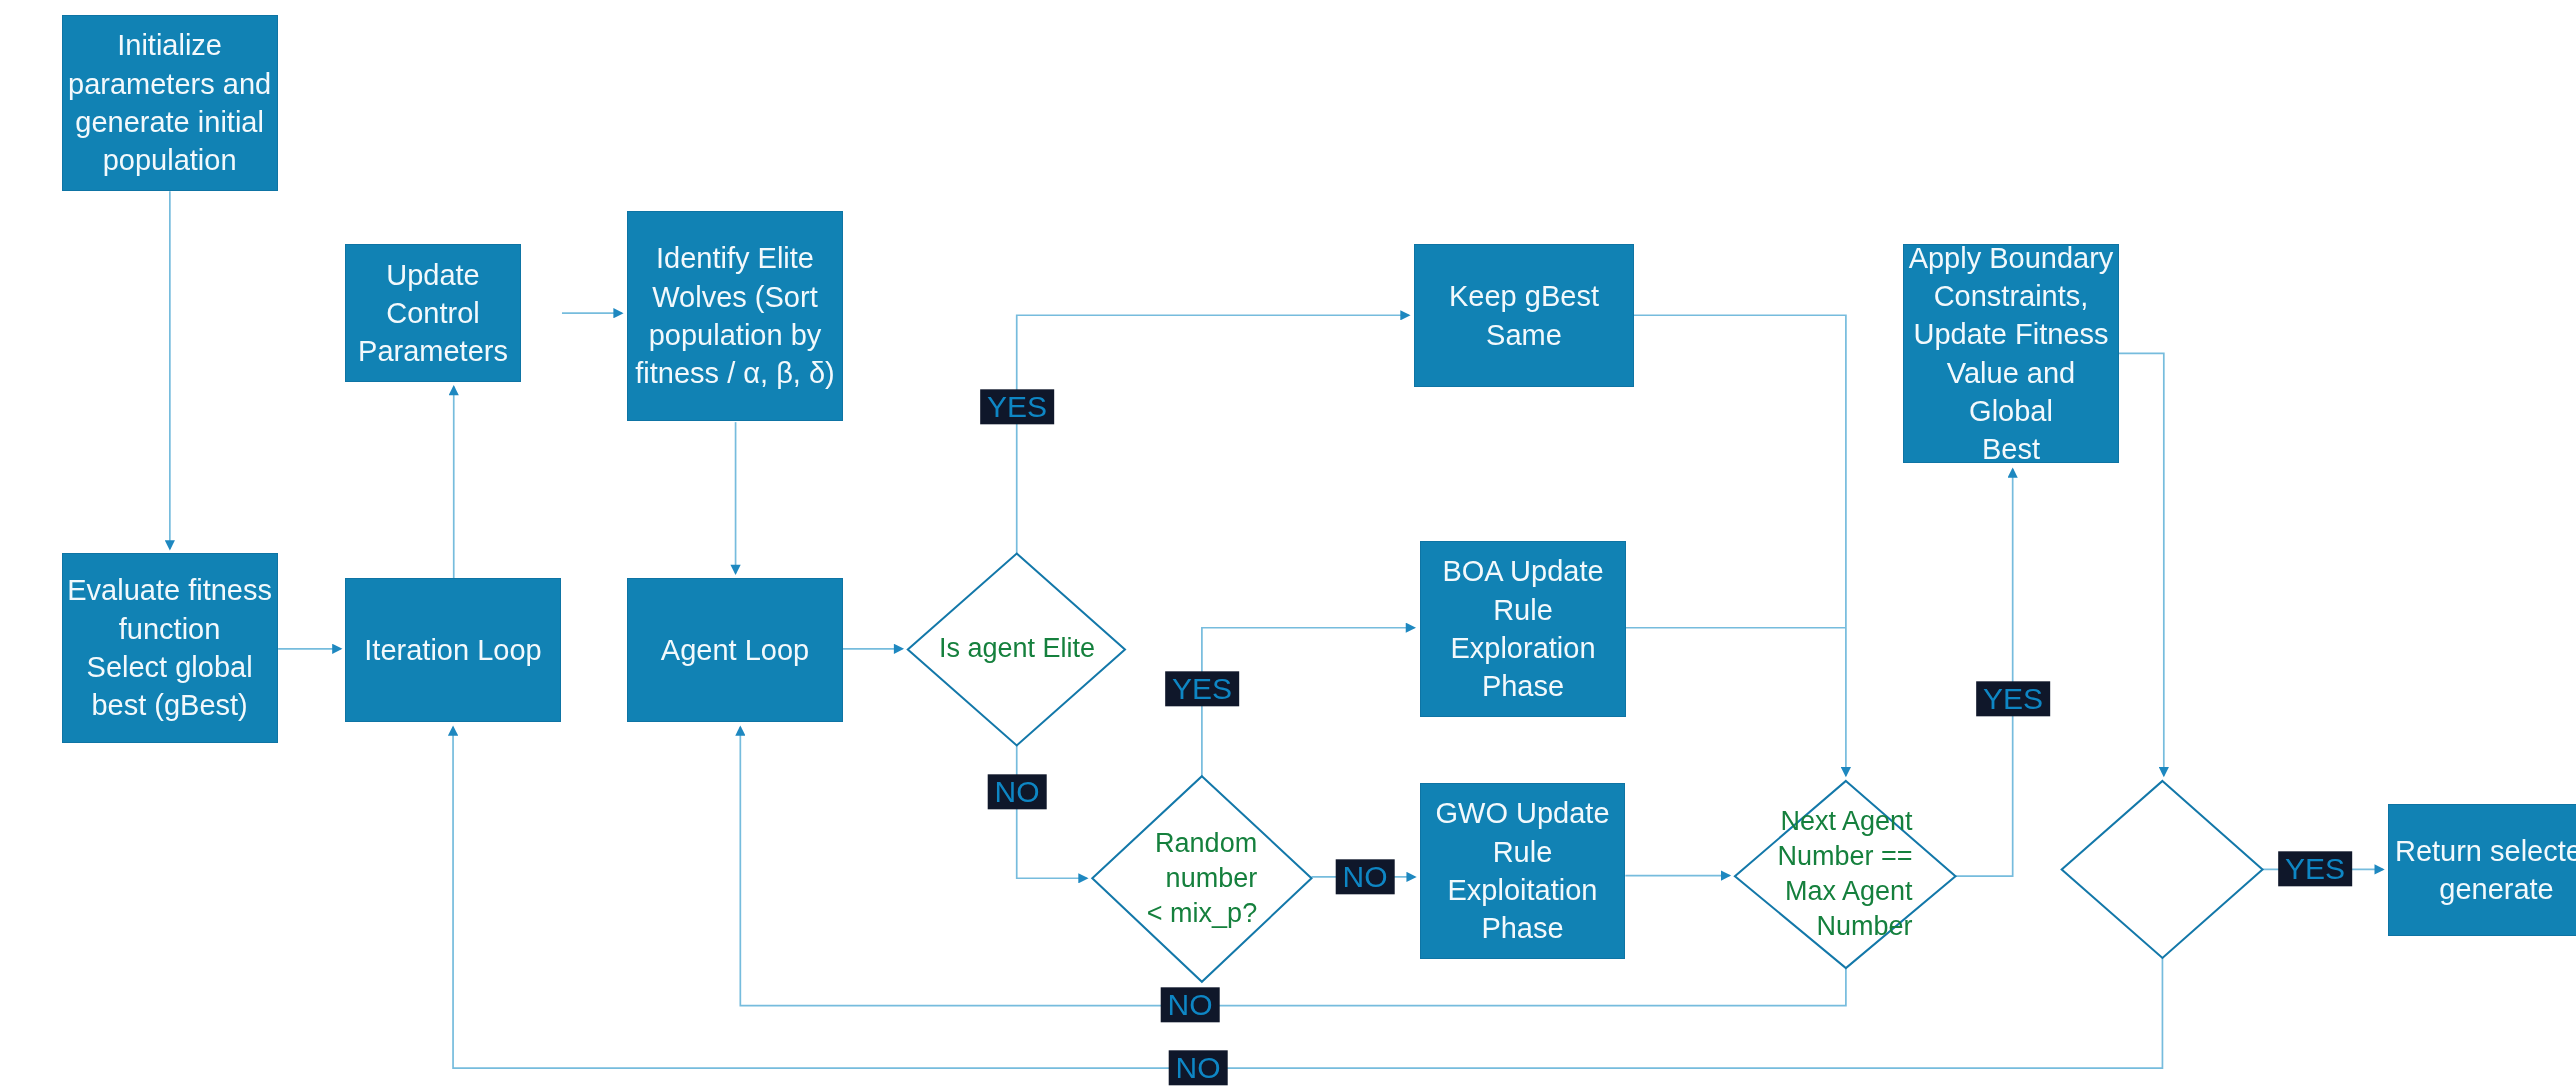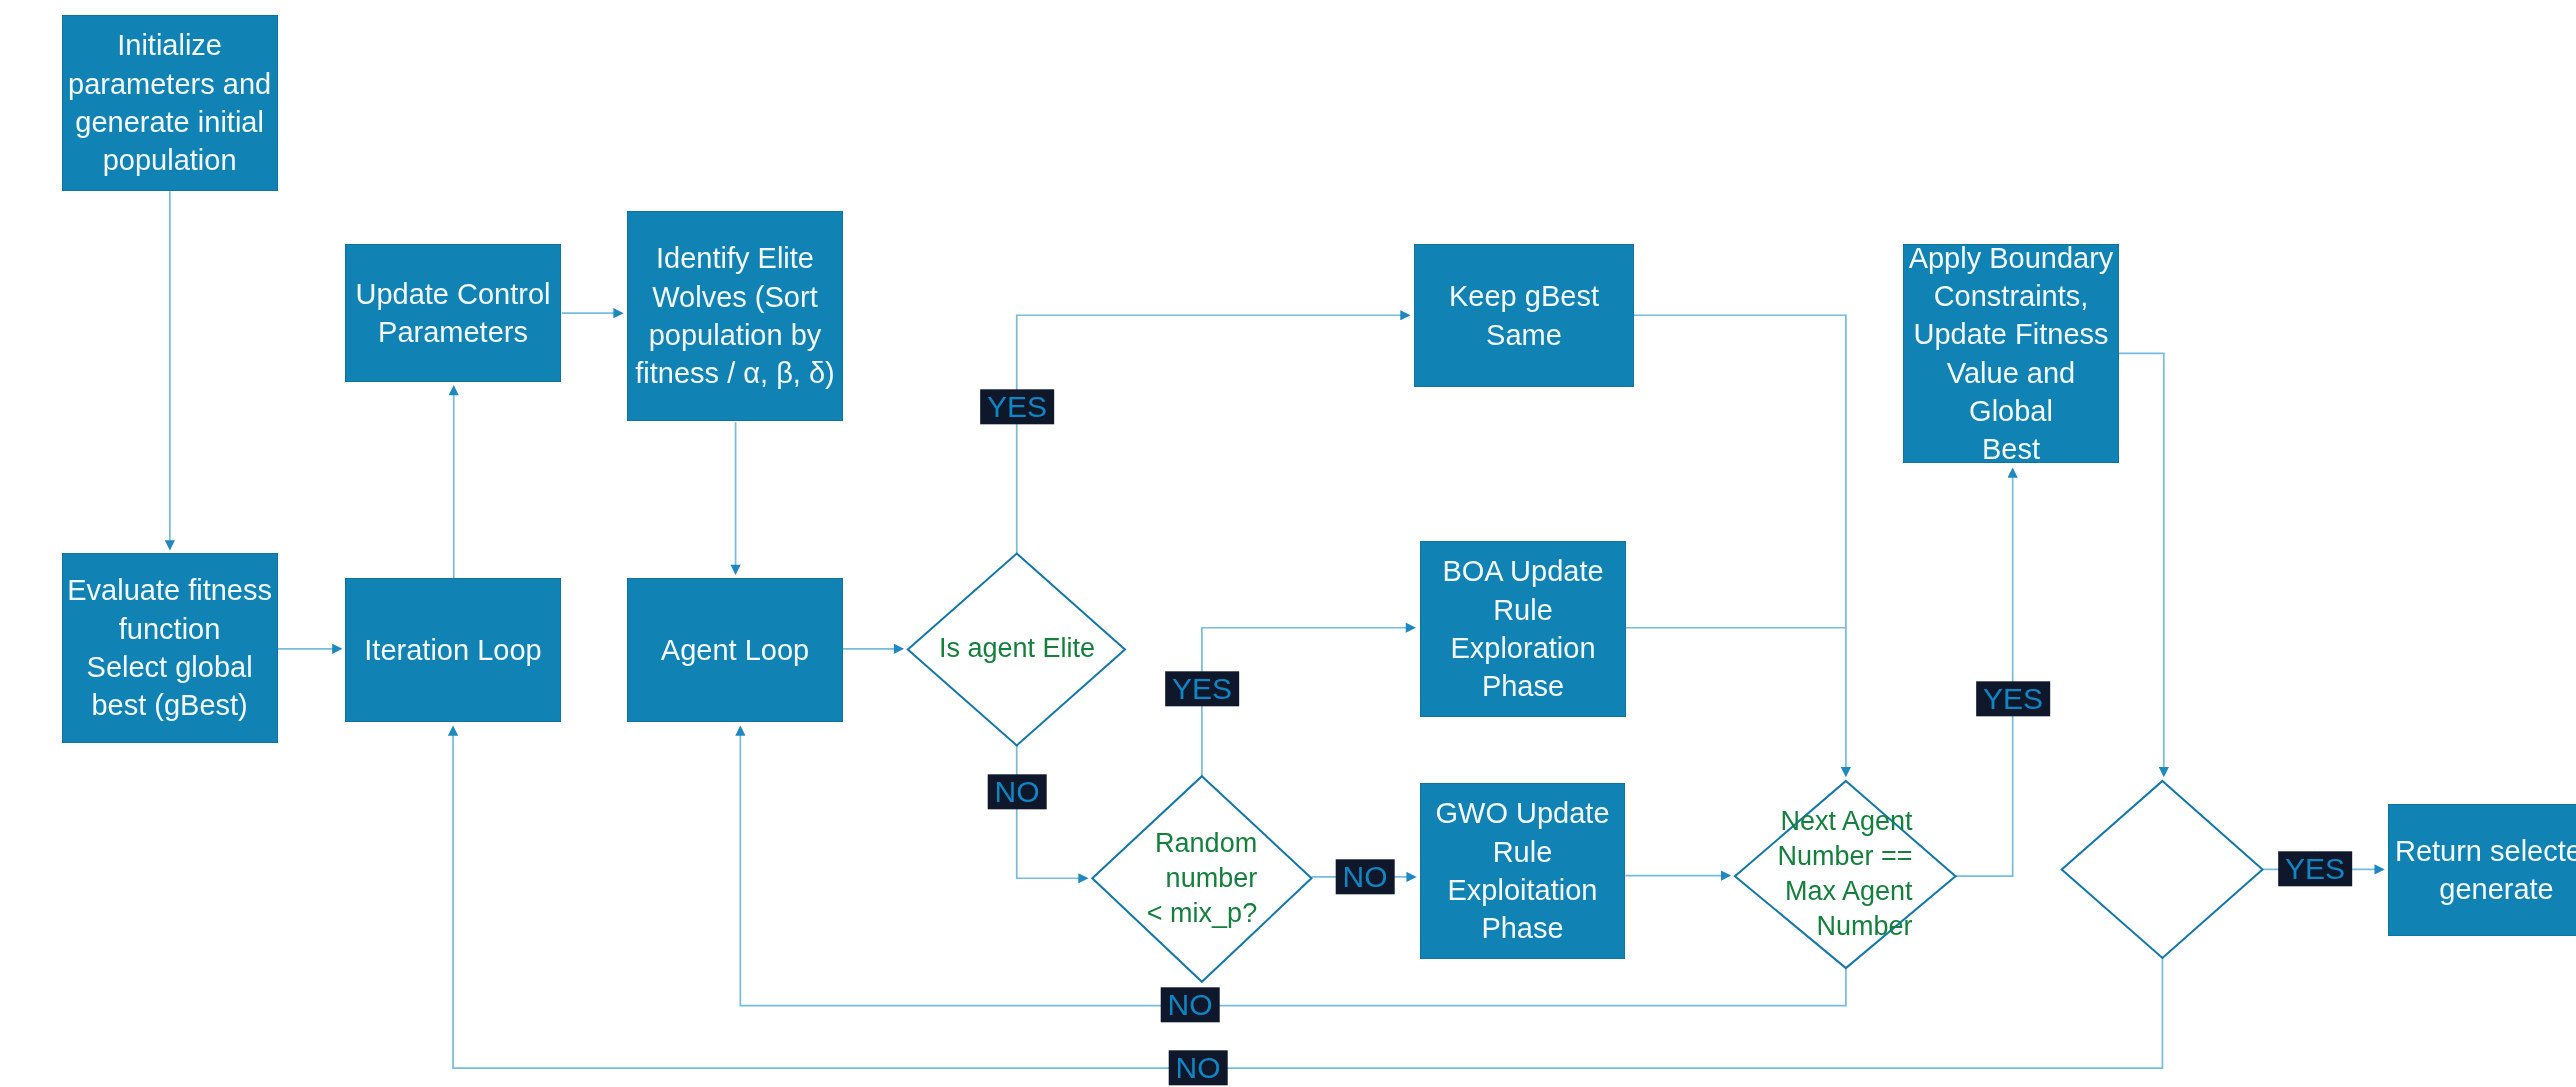--- a/index.html
+++ b/index.html
@@ -110,21 +110,21 @@
 population</div>
   </div>
 
   <div class="node" style="left:13.6px; top:553px; width:216px; height:190px;">
     <div class="node-label">Evaluate fitness
 function
 Select global
 best (gBest)</div>
   </div>
 
-  <div class="node" style="left:297px; top:244px; width:216px; height:138px;">
+  <div class="node" style="left:297px; top:244px; width:176px; height:138px;">
     <div class="node-label">Update Control
 Parameters</div>
   </div>
 
   <div class="node" style="left:579px; top:211px; width:216px; height:210px;">
     <div class="node-label">Identify Elite
 Wolves (Sort
 population by
 fitness / α, β, δ)</div>
   </div>

